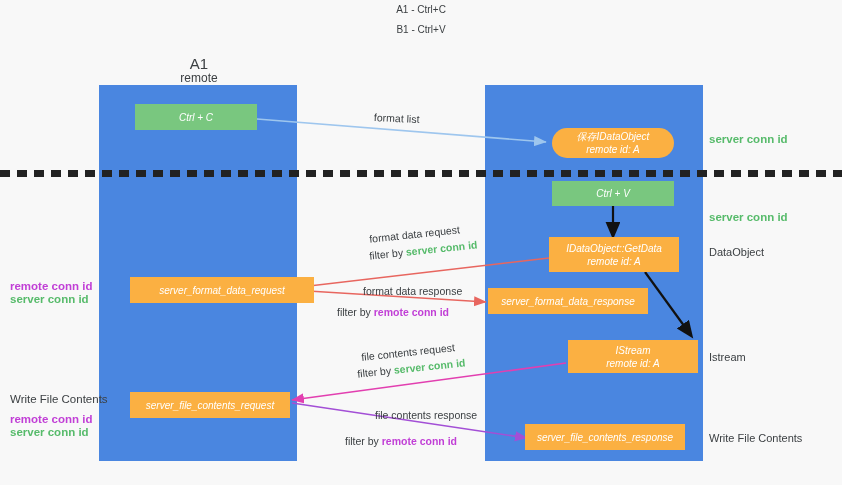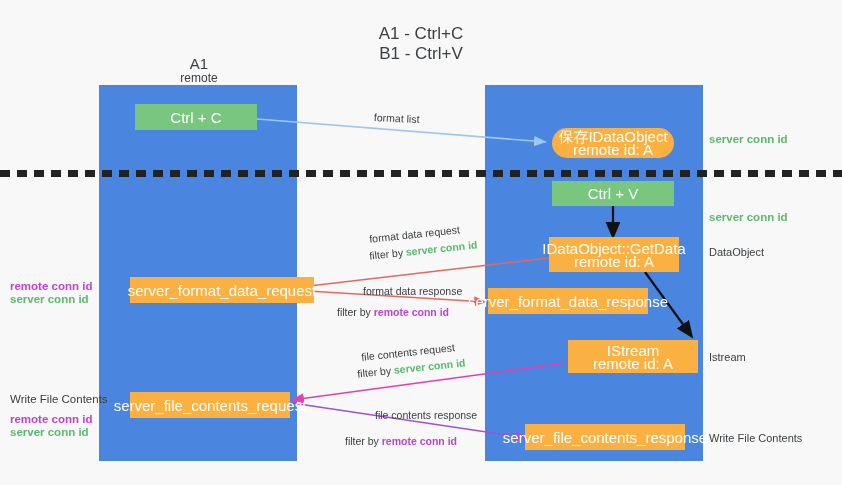--- a/index.html
+++ b/index.html
@@ -8,43 +8,43 @@
     background:#f8f8f8;
     font-family:"Liberation Sans","DejaVu Sans",sans-serif;
     position:relative;overflow:hidden;
     color:#3c4043;
   }
   #canvas{position:absolute;inset:0;}
   .abs{position:absolute;}
 
   
   .title{
-    left:0;top:24px;width:842px;text-align:center;
-    font-size:17px;line-height:20px;color:#3c4043;
+    left:0;top:0;width:842px;text-align:center;
+    font-size:10px;line-height:20px;color:#3c4043;
   }
 
   
   .colhead{font-size:12px;line-height:14px;text-align:center;color:#3c4043;}
   .colhead .big{font-size:15px;}
 
   
   .band{background:#4a86e0;}
 
   
   .divider{
     left:0;top:170px;width:842px;height:7px;
     background:repeating-linear-gradient(to right,#222 0 10px,transparent 10px 17px);
   }
 
   
   .box{
     display:flex;align-items:center;justify-content:center;
     flex-direction:column;
-    color:#ffffff;font-size:15px;line-height:13px;text-align:center;
-    box-sizing:border-box;padding:2px 4px;
+    color:#ffffff;font-size:10px;line-height:13px;text-align:center;
+    box-sizing:border-box;padding:2px 4px;font-style:italic;
   }
   .box.green{background:#79c77f;}
   .box.orange{background:#fbb042;}
 
   
   .lbl{font-size:11.5px;line-height:14px;}
   .lbl.green{color:#57bb6b;font-weight:bold;}
   .lbl.purple{color:#c13fd6;font-weight:bold;}
   .lbl.plain{color:#3c4043;}
   .lbl.right{color:#3c4043;font-size:11px;}

